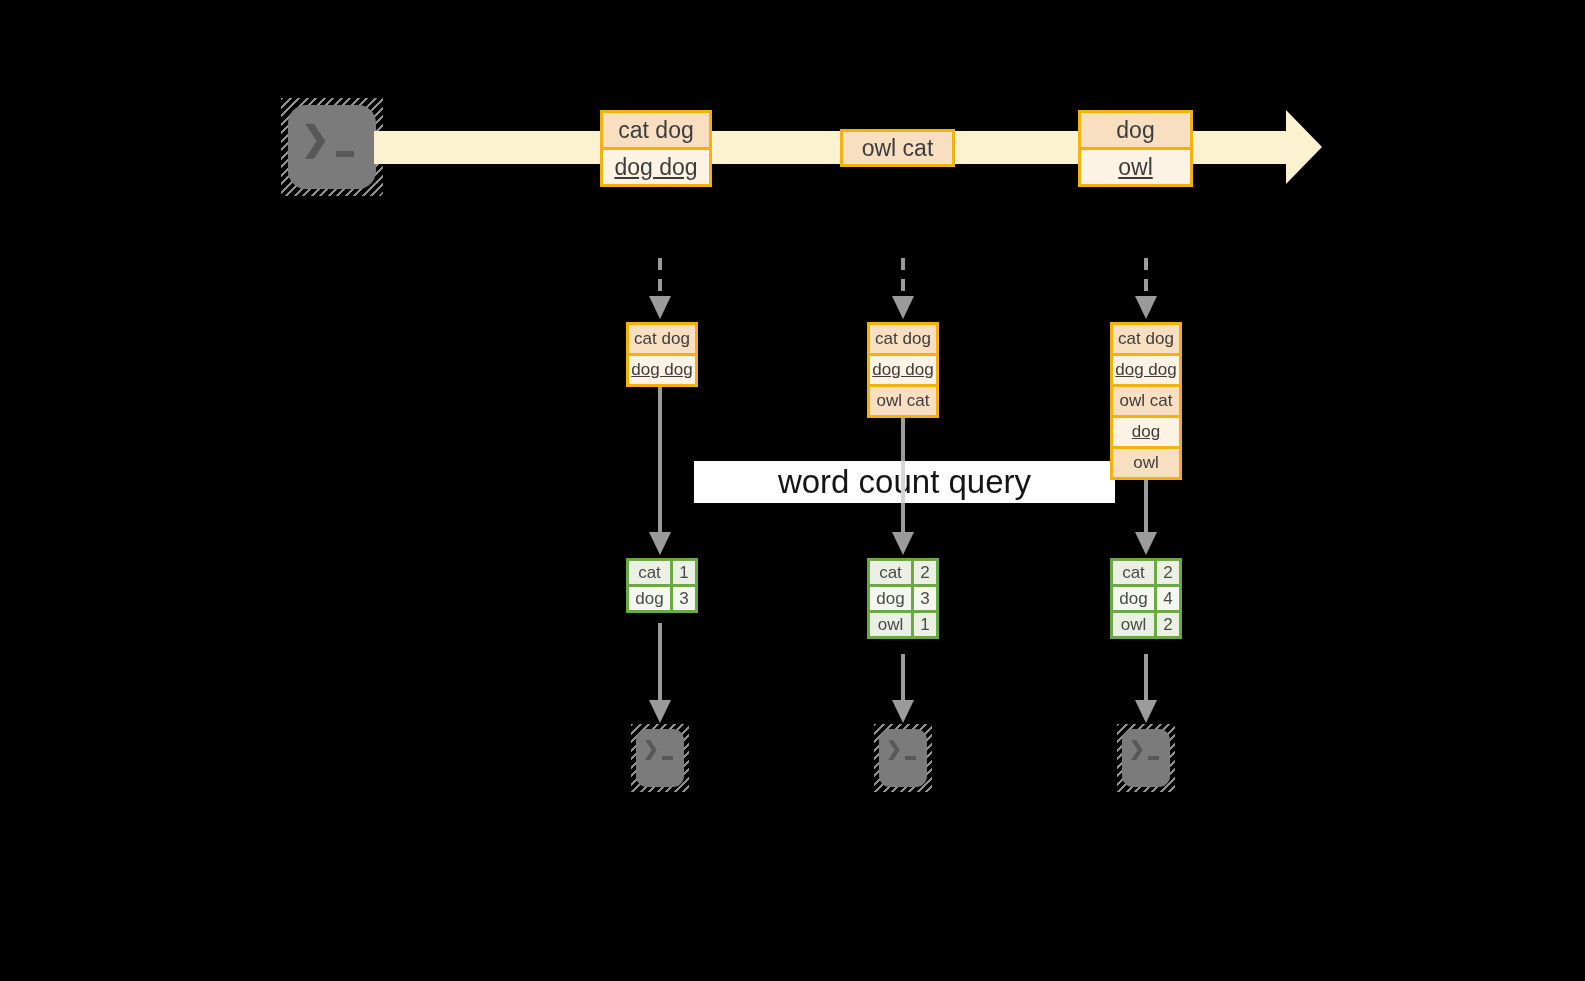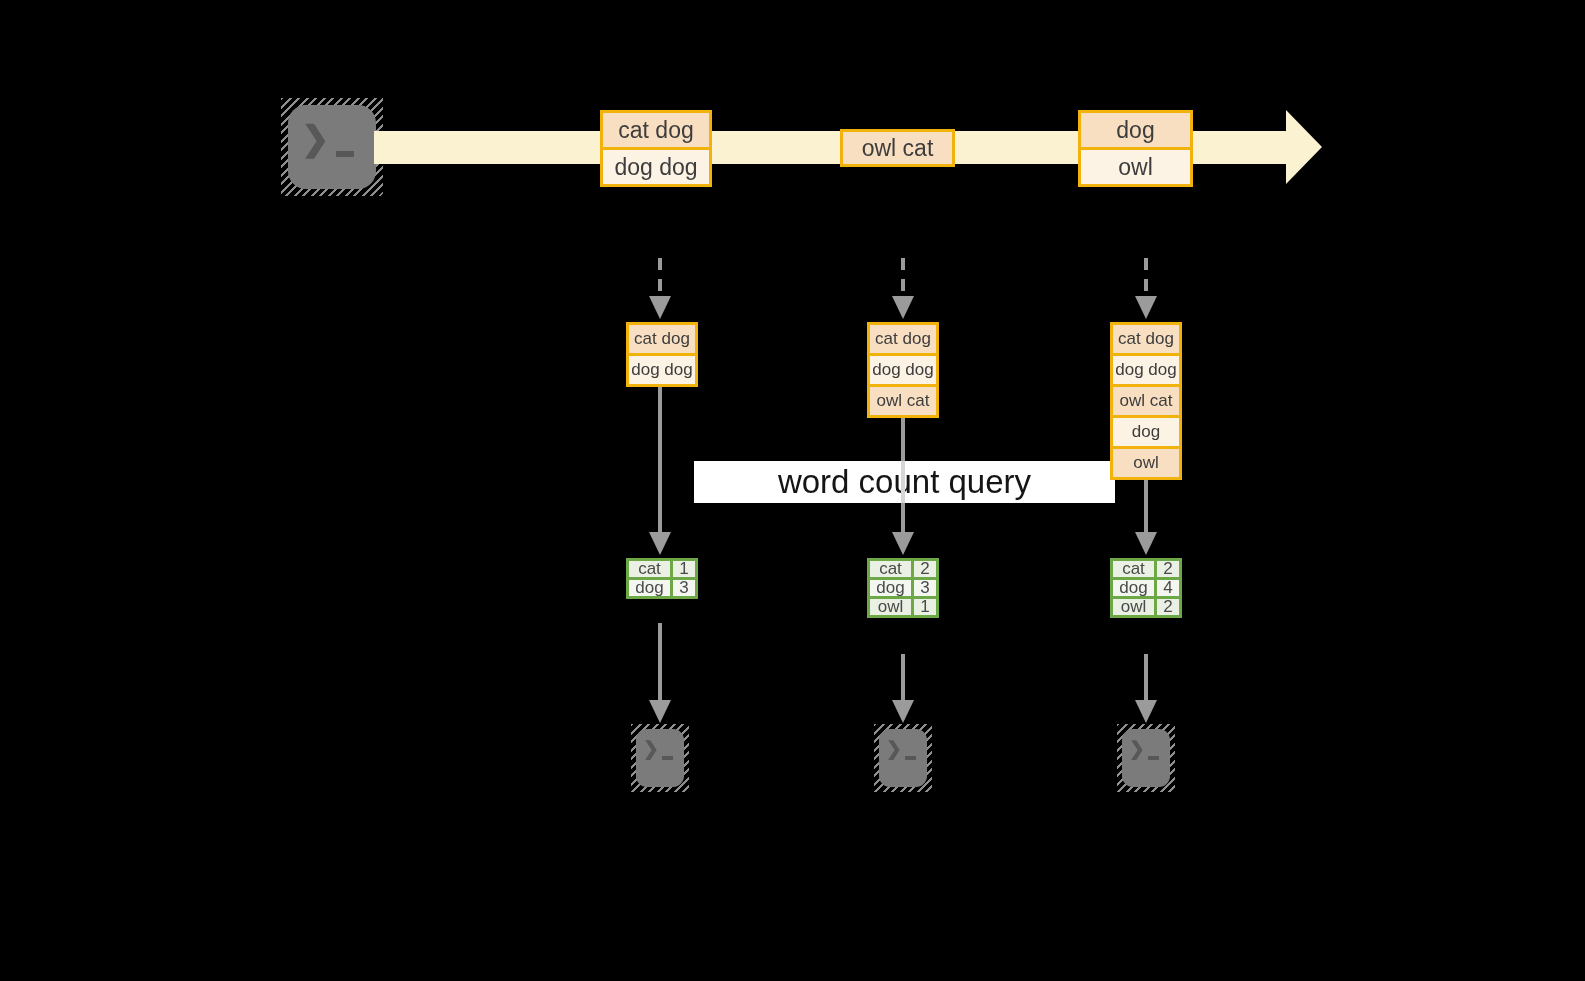--- a/index.html
+++ b/index.html
@@ -47,21 +47,21 @@
     border:3px solid #F2B20C;
     box-sizing:border-box;
     background:#F2B20C;
   }
   .o-row{
     display:flex;align-items:center;justify-content:center;
     color:#3d3d3d;
   }
   .o-row + .o-row{border-top:3px solid #F2B20C;}
   .fill-a{background:#F9DFC2;}
-  .fill-b{background:#FDF3E5;}
+  .fill-b{background:#FDF3E5;text-decoration:underline;}
   .tl-row{height:34px;font-size:23px;}
   .tl-row-single{height:32px;font-size:23px;}
   .st-row{height:28px;font-size:17px;}
 
   
   .vline{width:4px;background:#9B9B9B;}
   .vline-light{width:4px;background:#d6d6d6;}
   .dash-line{
     width:4px;
     background:repeating-linear-gradient(to bottom,#9B9B9B 0 12px,transparent 12px 21px);
@@ -82,21 +82,21 @@
     z-index:4;
   }
 
   
   .green-table{
     border:3px solid #6CA845;
     box-sizing:border-box;
     background:#6CA845;
     z-index:6;
   }
-  .g-row{display:flex;height:16px;}
+  .g-row{display:flex;height:23px;}
   .g-row + .g-row{border-top:3px solid #6CA845;}
   .g-word{
     width:41px;display:flex;align-items:center;justify-content:center;
     border-right:3px solid #6CA845;
     color:#4a4a4a;font-size:17px;
   }
   .g-num{
     width:22px;display:flex;align-items:center;justify-content:center;
     color:#4a4a4a;font-size:17px;
   }

